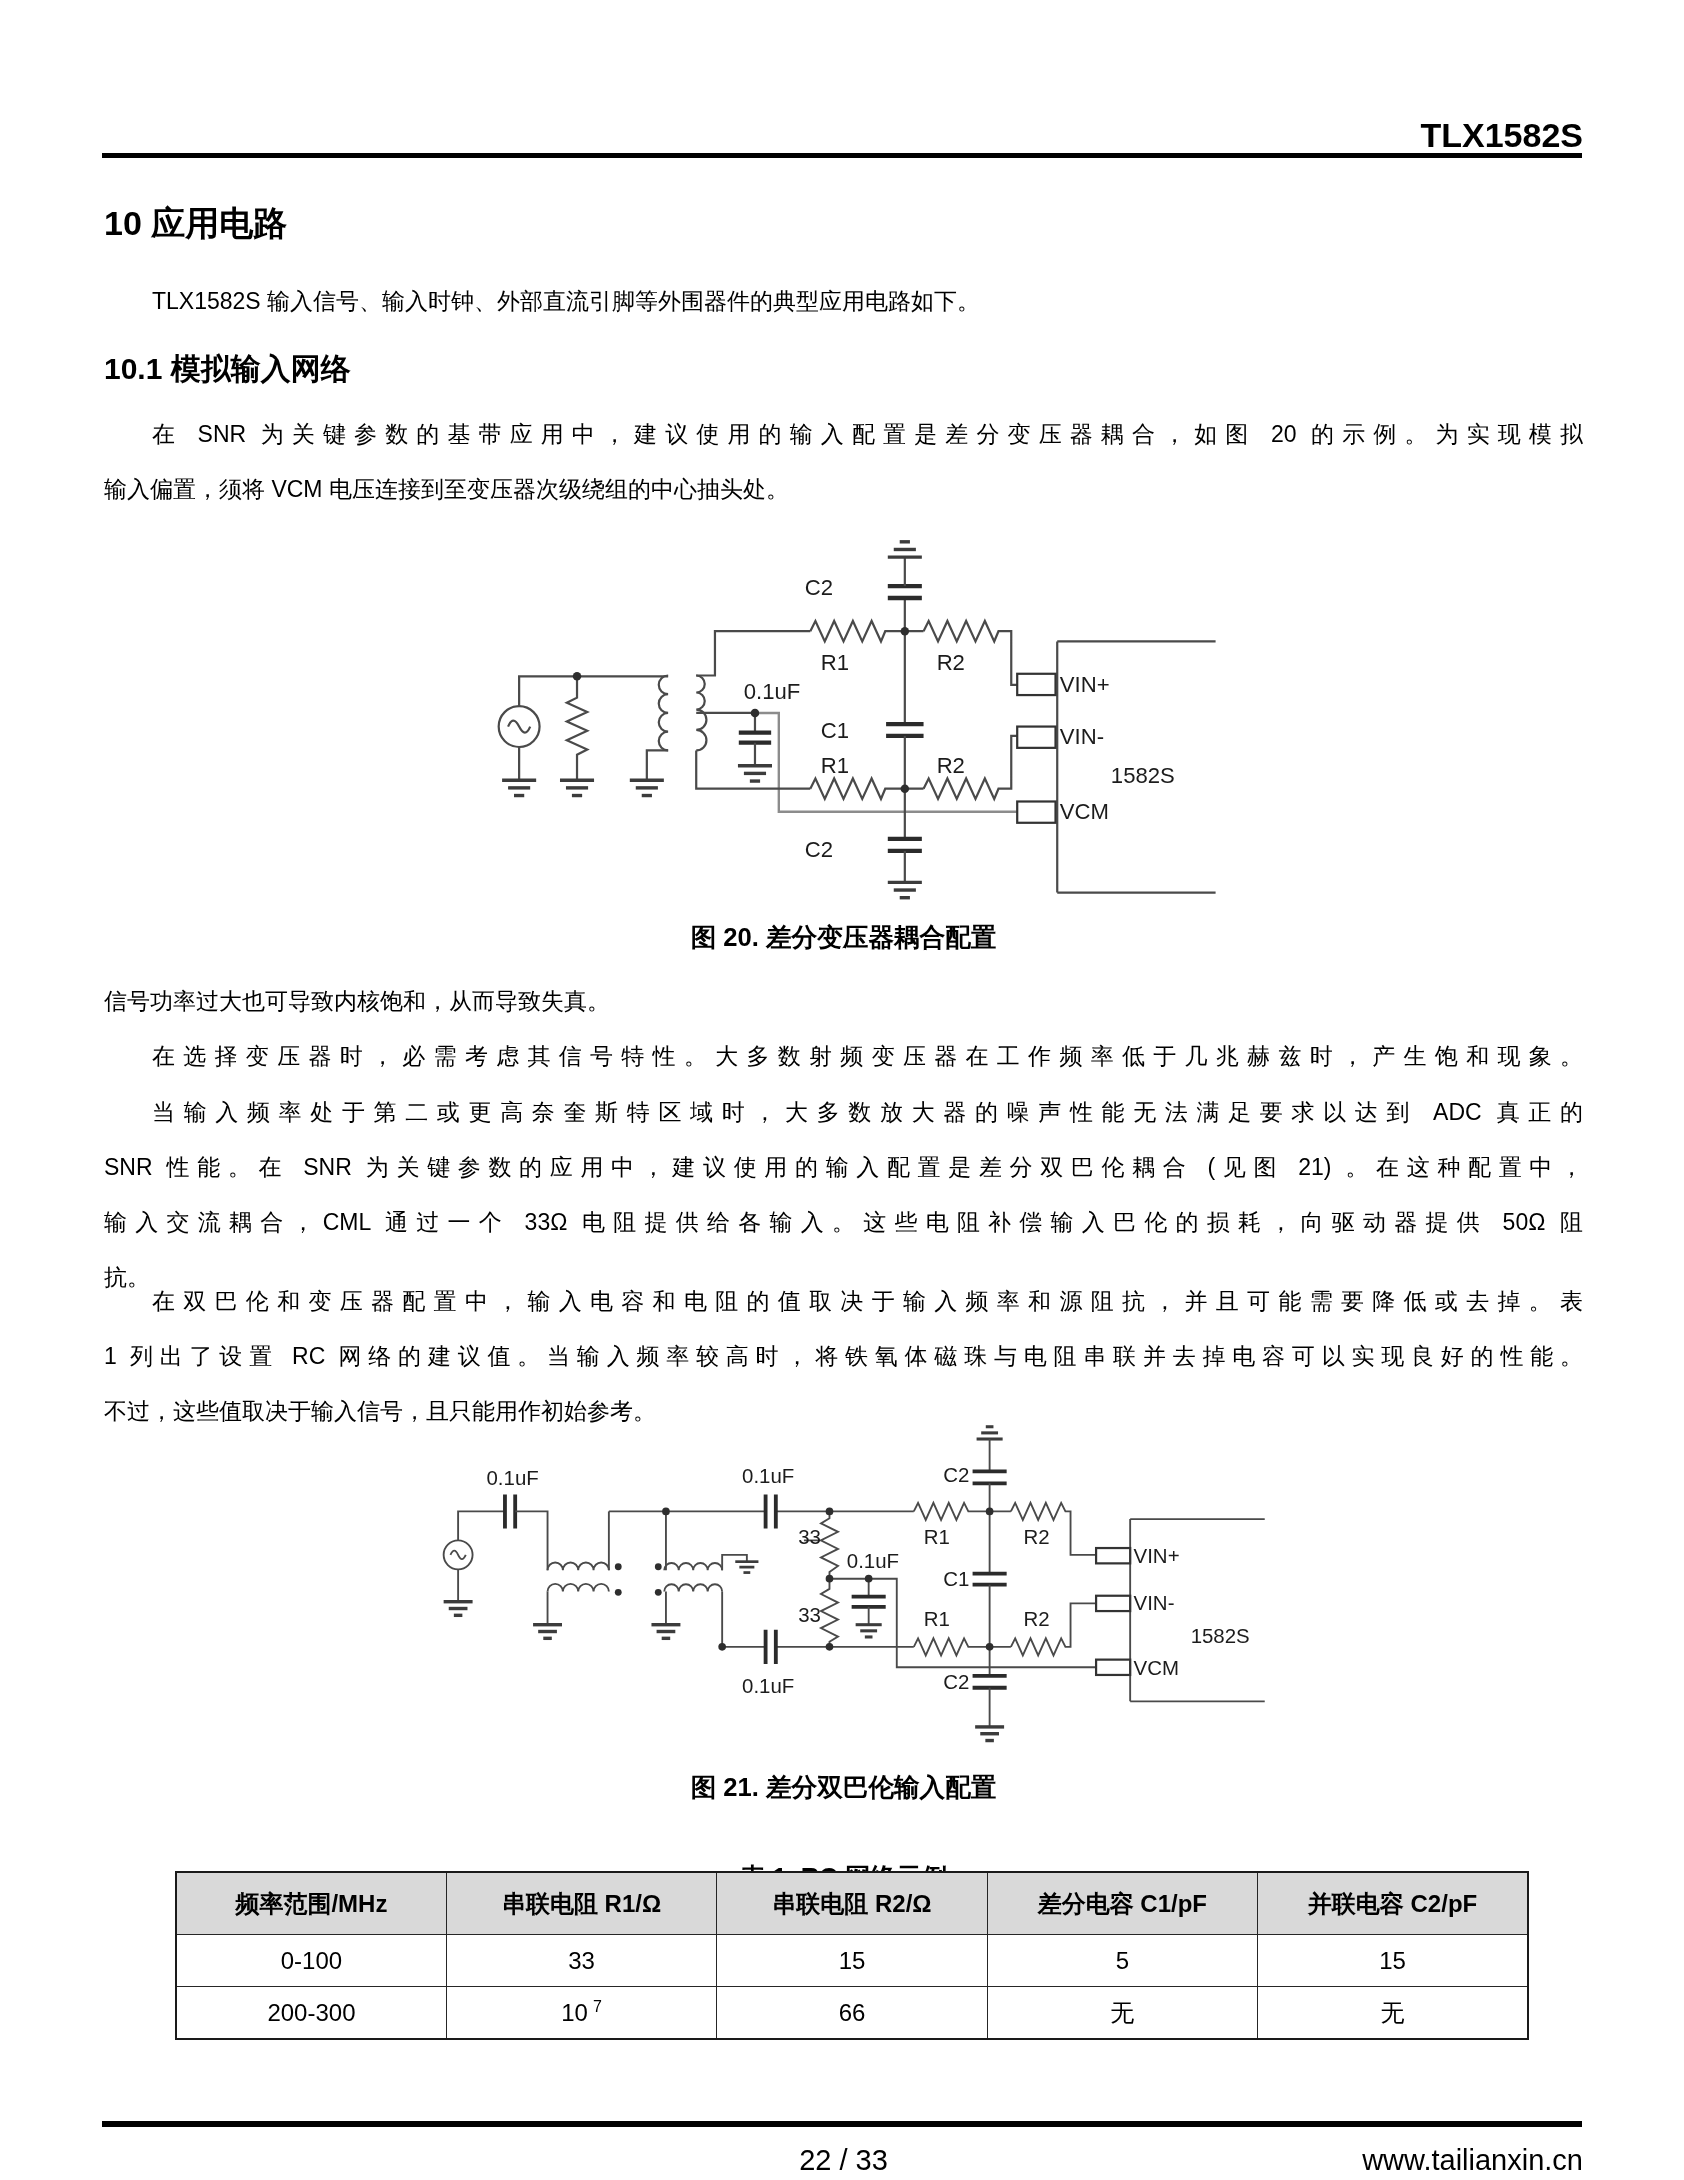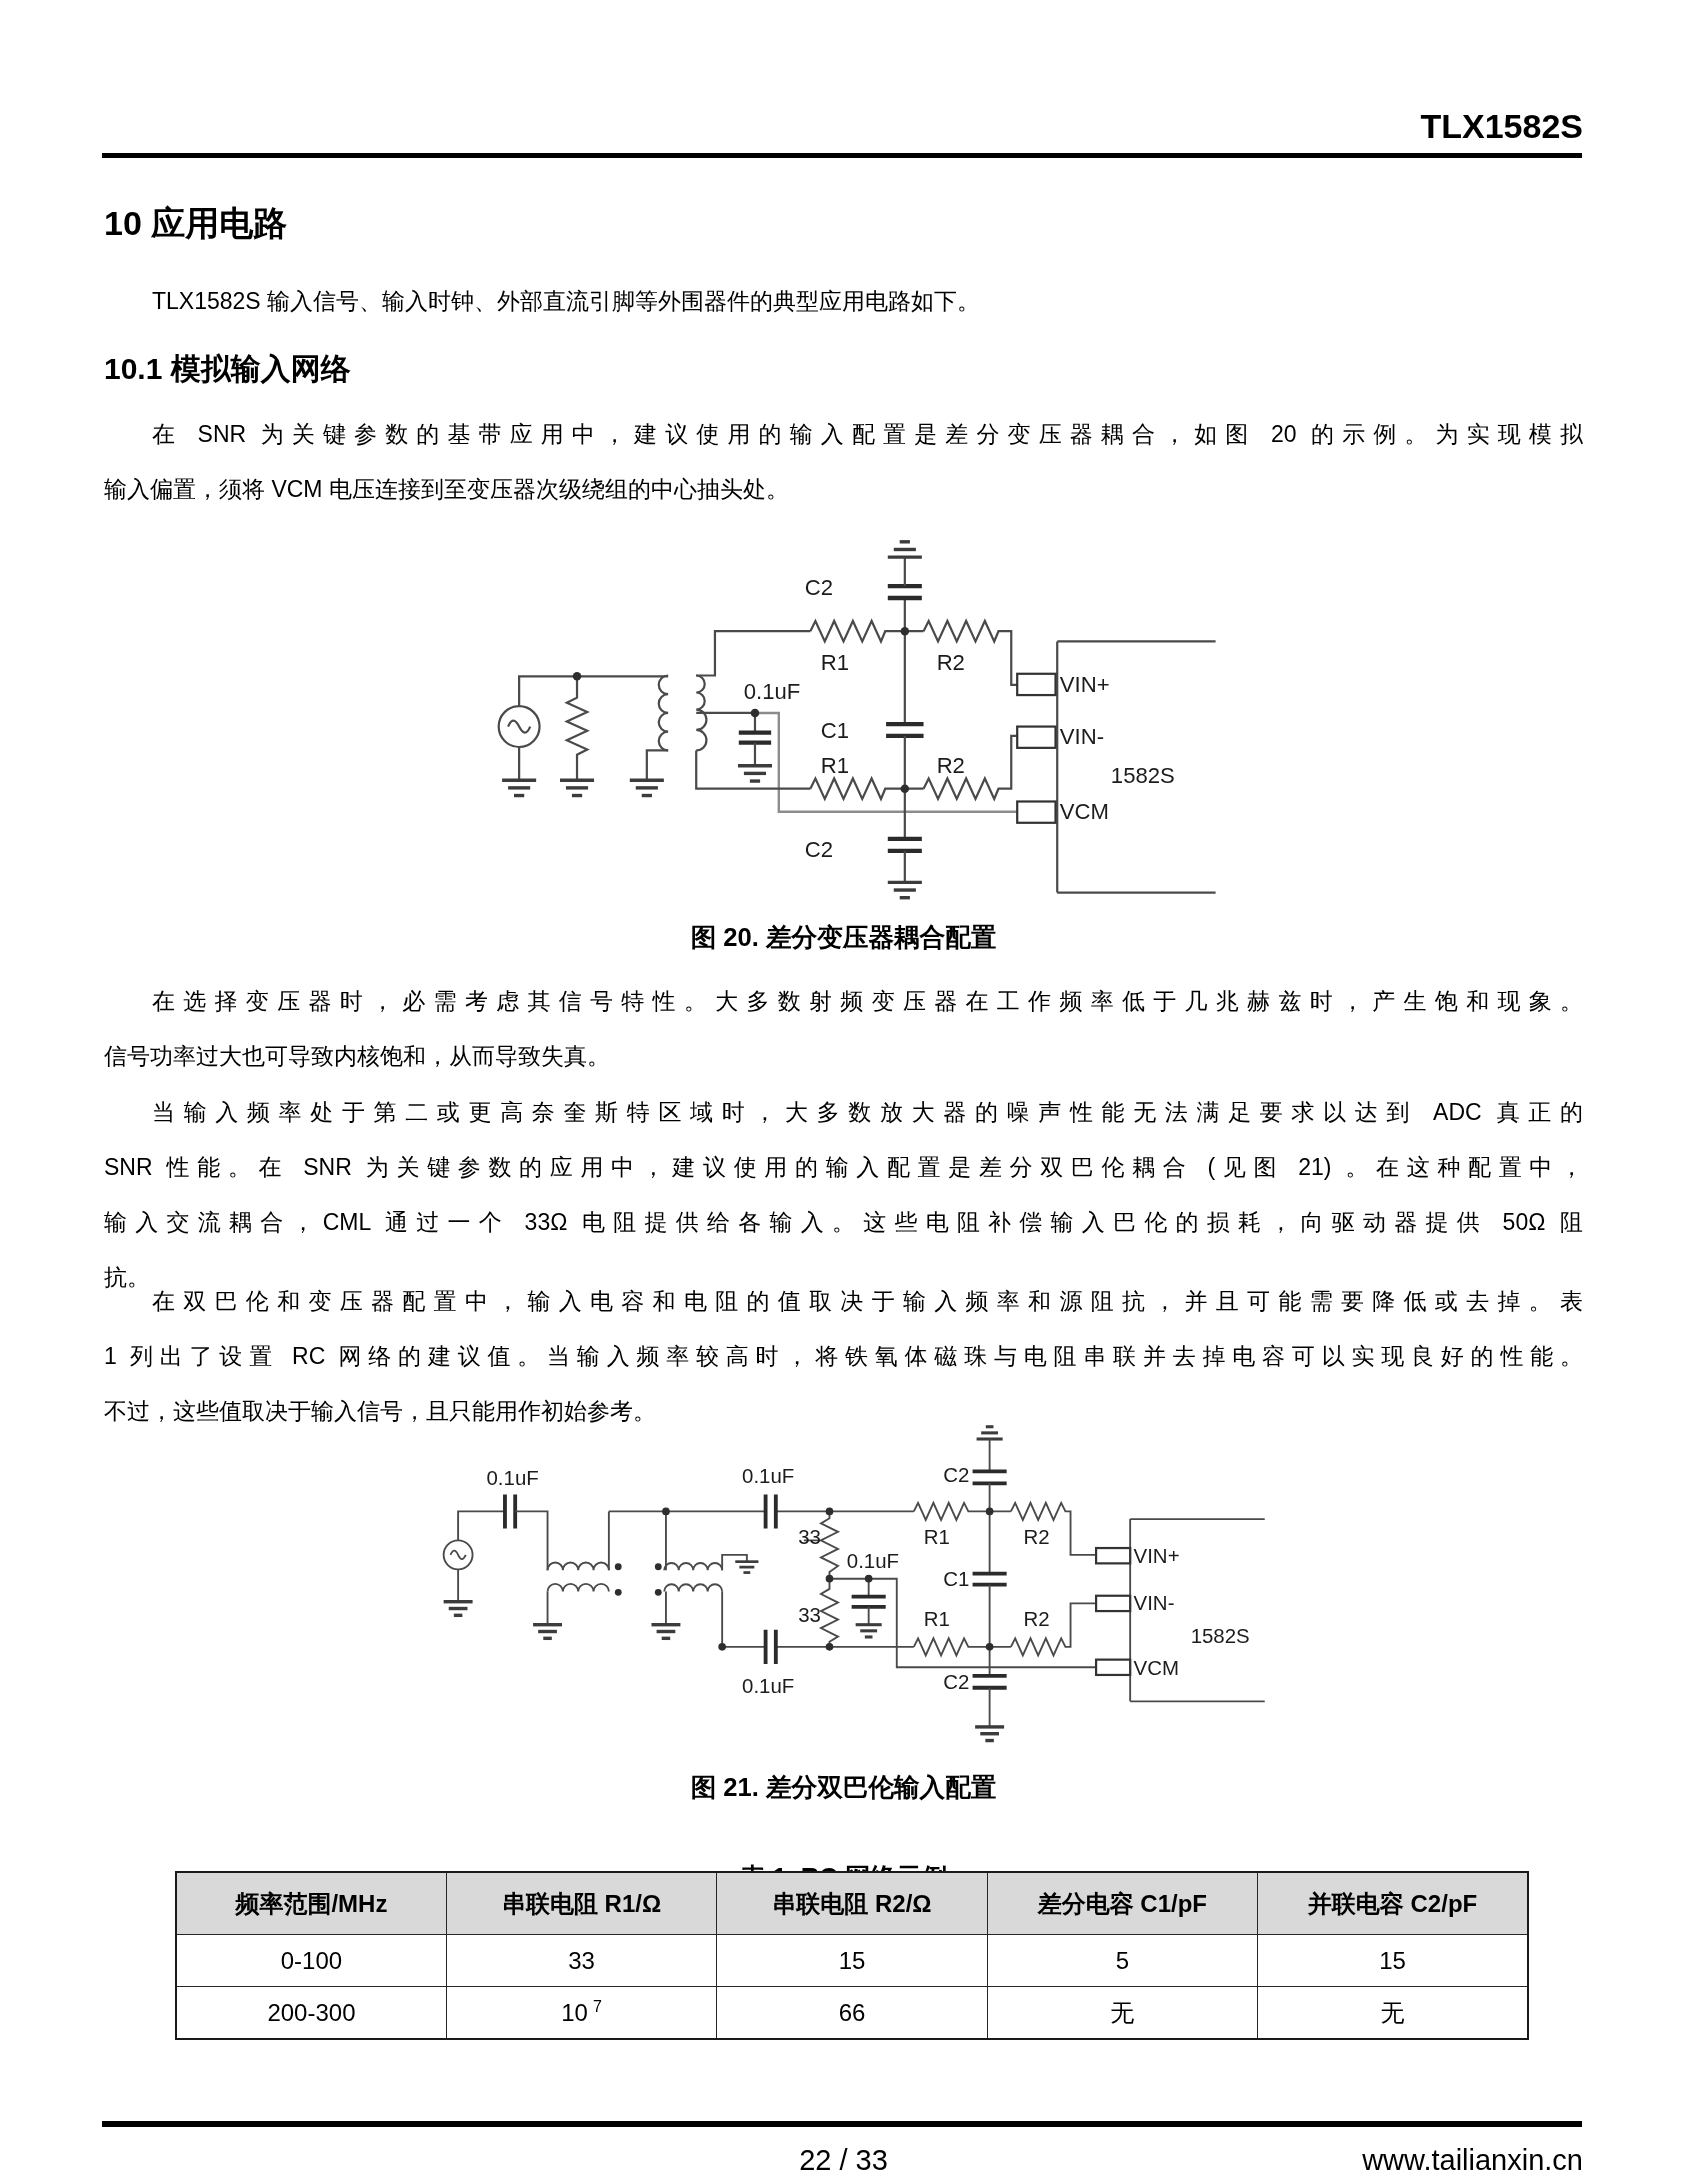--- a/index.html
+++ b/index.html
@@ -2,21 +2,21 @@
 <html style="font-size:13.6px"><head>
 <meta charset="utf-8">
 <style>
   html,body{margin:0;padding:0;background:#e8e8e8;}
   #page{
     position:relative;width:1685px;height:2181px;background:#ffffff;
     font-family:"Liberation Sans", sans-serif;color:#000;overflow:hidden;
   }
   .abs{position:absolute;}
   
-  #doc-title{top:107px;right:102px;font-size:34px;font-weight:700;letter-spacing:0px;}
+  #doc-title{top:116px;right:102px;font-size:34px;font-weight:700;letter-spacing:0px;}
   #header-rule{top:153px;left:102px;width:1480px;height:5.1px;background:#000;}
   
   .h1{left:104px;font-size:34px;font-weight:700;}
   .h2{left:104px;font-size:30px;font-weight:700;}
   
   .para{left:104px;width:1479px;font-size:23px;line-height:55px;}
   .pline{height:55px;white-space:nowrap;}
   .pline.full{text-align:justify;text-align-last:justify;white-space:normal;height:55px;overflow:hidden;}
   .indent{text-indent:48px;}
   
@@ -143,22 +143,22 @@
       <text x="688" y="199" class="clabel">VIN+</text>
       <text x="688" y="260" class="clabel">VIN-</text>
       <text x="688" y="348" class="clabel">VCM</text>
       <text x="748" y="305" class="clabel">1582S</text>
     </svg>
   </div>
 
   <div class="abs caption" style="top:920px;">图 20. 差分变压器耦合配置</div>
 
   <div class="abs para" style="top:974px;">
+    <div class="pline">信号功率过大也可导致内核饱和，从而导致失真。</div>
     <div class="pline full indent">在选择变压器时，必需考虑其信号特性。大多数射频变压器在工作频率低于几兆赫兹时，产生饱和现象。</div>
-    <div class="pline">信号功率过大也可导致内核饱和，从而导致失真。</div>
   </div>
 
   <div class="abs para" style="top:1085px;">
     <div class="pline full indent">当输入频率处于第二或更高奈奎斯特区域时，大多数放大器的噪声性能无法满足要求以达到 ADC 真正的</div>
     <div class="pline full">SNR 性能。在 SNR 为关键参数的应用中，建议使用的输入配置是差分双巴伦耦合 (见图 21) 。在这种配置中，</div>
     <div class="pline full">输入交流耦合，CML 通过一个 33Ω 电阻提供给各输入。这些电阻补偿输入巴伦的损耗，向驱动器提供 50Ω 阻</div>
     <div class="pline">抗。</div>
   </div>
 
   <div class="abs para" style="top:1274px;line-height:55px;">

